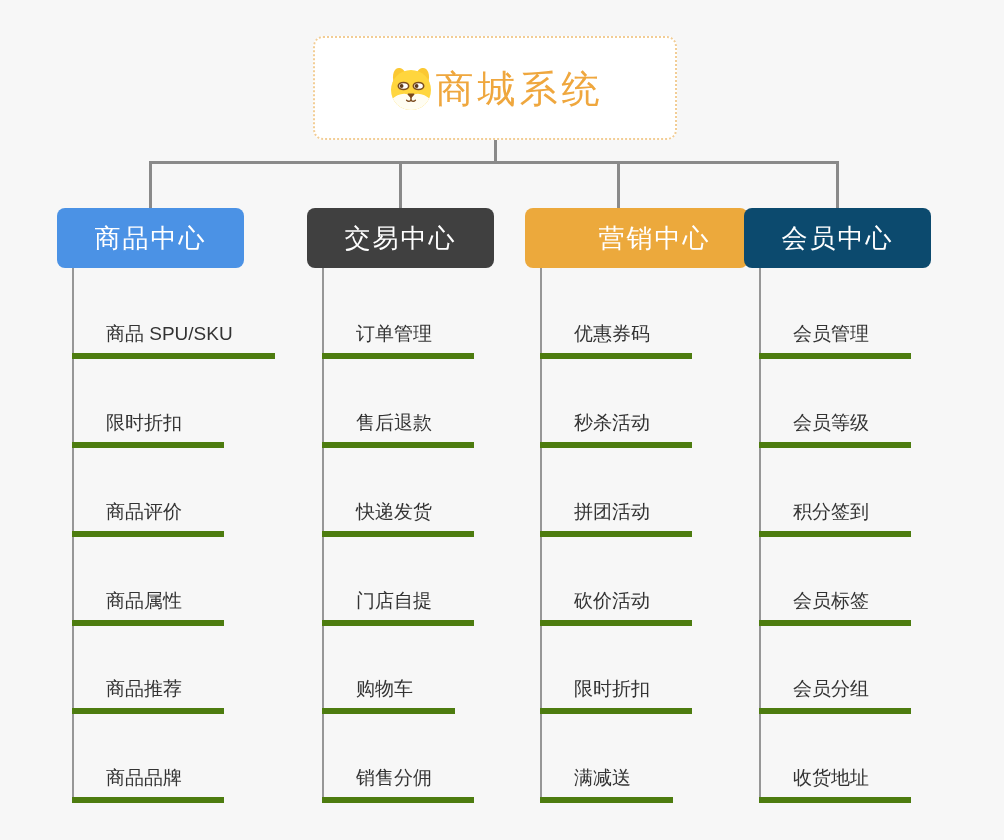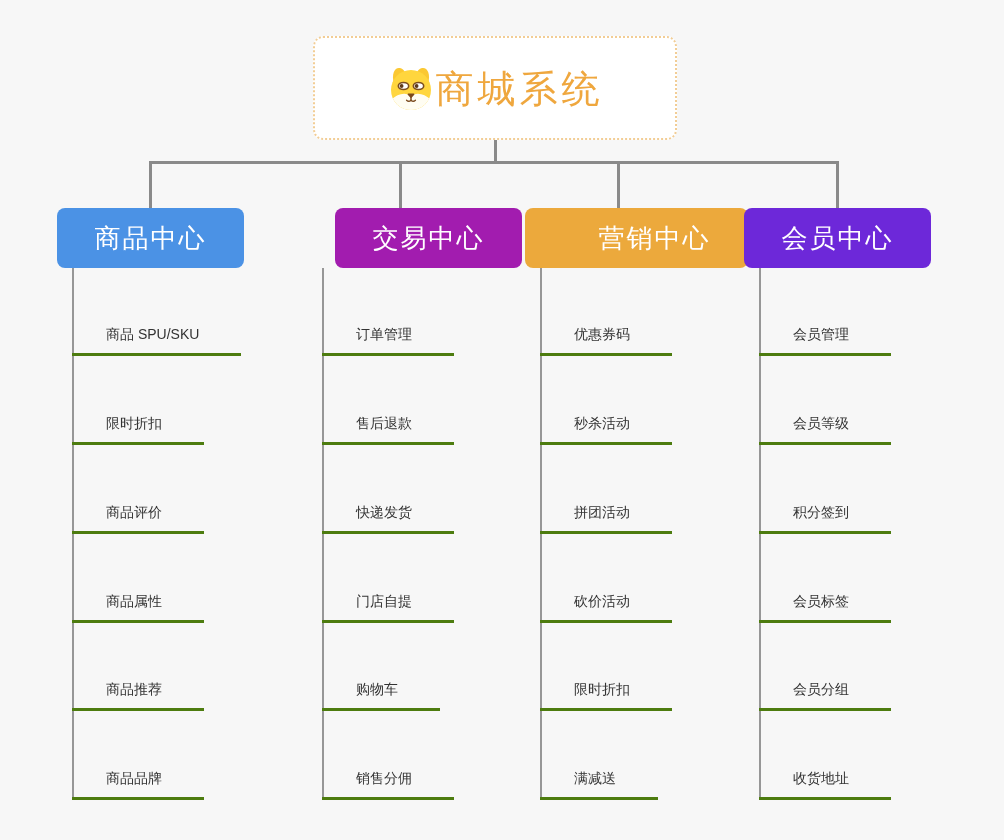--- a/index.html
+++ b/index.html
@@ -50,22 +50,22 @@
   
   .col{position:absolute;top:268px;width:260px;height:533px;}
   .col1{left:72px}.col2{left:322px}.col3{left:540px}.col4{left:759px}
   .trunk{
     position:absolute;left:0;top:0;width:2px;height:531px;
     background:#979797;
   }
   .leaf{
     position:absolute;left:0;
     padding:0 42px 6px 34px;
-    border-bottom:3px solid #4d7c0f;
-    font-size:14px;line-height:26px;color:#333333;
+    border-bottom:6px solid #4d7c0f;
+    font-size:19px;line-height:26px;color:#333333;
     white-space:nowrap;
     cursor:default;
   }
   .leaf:nth-of-type(2){top:53px}
   .leaf:nth-of-type(3){top:142px}
   .leaf:nth-of-type(4){top:231px}
   .leaf:nth-of-type(5){top:320px}
   .leaf:nth-of-type(6){top:408px}
   .leaf:nth-of-type(7){top:497px}
 </style>
@@ -97,23 +97,23 @@
   </div>
 
   <div class="line stem"></div>
   <div class="line bus"></div>
   <div class="line drop drop1"></div>
   <div class="line drop drop2"></div>
   <div class="line drop drop3"></div>
   <div class="line drop drop4"></div>
 
   <div class="node node1" style="background: rgb(75, 146, 229);">商品中心</div>
-  <div class="node node2" style="background: #a21caf; margin-left: 28px;">交易中心</div>
+  <div class="node node2" style="background: #404040;">交易中心</div>
   <div class="node node3" style="background: rgb(236, 169, 60); padding-left: 36px;">营销中心</div>
-  <div class="node node4" style="background: #6d28d9;">会员中心</div>
+  <div class="node node4" style="background: #0c4a6e;">会员中心</div>
 
   <div class="col col1">
     <div class="trunk"></div>
     <div class="leaf">商品 SPU/SKU</div>
     <div class="leaf">限时折扣</div>
     <div class="leaf">商品评价</div>
     <div class="leaf">商品属性</div>
     <div class="leaf">商品推荐</div>
     <div class="leaf">商品品牌</div>
   </div>

